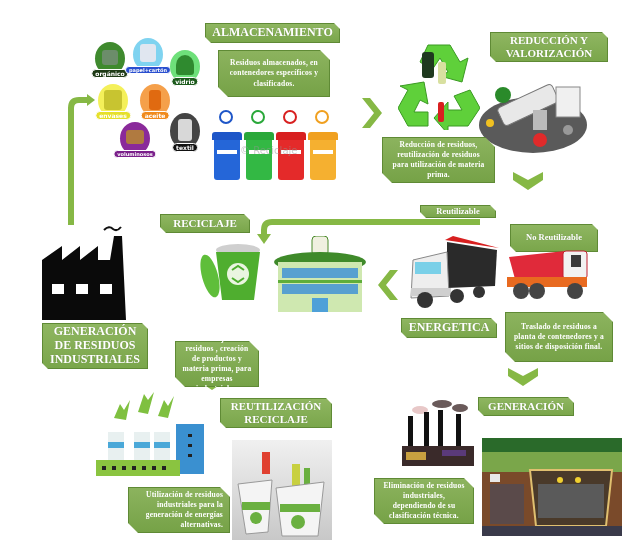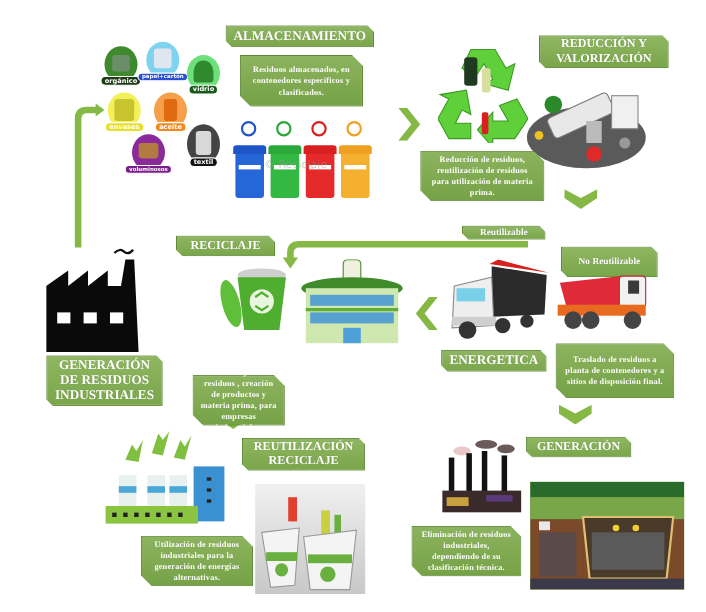--- a/index.html
+++ b/index.html
@@ -298,21 +298,21 @@
     <rect x="60" y="24" width="8" height="24" fill="#c8d040"></rect>
     <rect x="72" y="28" width="6" height="20" fill="#6ab040"></rect>
     <path d="M6 44 L40 40 L36 92 L14 94 Z" fill="#f4f4f4" stroke="#999"></path>
     <rect x="10" y="62" width="28" height="8" fill="#6ab040"></rect>
     <path d="M44 48 L92 42 L86 96 L50 96 Z" fill="#f4f4f4" stroke="#999"></path>
     <rect x="48" y="64" width="40" height="8" fill="#6ab040"></rect>
     <circle cx="24" cy="78" r="6" fill="#6ab040"></circle>
     <circle cx="66" cy="82" r="7" fill="#6ab040"></circle>
   </svg>
 </div>
-<div class="desc" style="left:128px;top:487px;width:102px;height:46px;">
+<div class="desc" style="left:128px;top:487px;width:102px;height:46px;text-align:right;">
   <span>Utilización de residuos industriales para la generación de energías alternativas.</span>
 </div>
 
 <svg class="abs" style="left:402px;top:396px;" width="72" height="70" viewBox="0 0 72 70">
   <ellipse cx="18" cy="14" rx="8" ry="4" fill="#e8c8c8"></ellipse>
   <ellipse cx="40" cy="8" rx="10" ry="4" fill="#6a5a5a"></ellipse>
   <ellipse cx="58" cy="12" rx="8" ry="4" fill="#6a5a5a"></ellipse>
   <rect x="6" y="20" width="5" height="42" fill="#111"></rect>
   <rect x="22" y="16" width="5" height="46" fill="#111"></rect>
   <rect x="36" y="14" width="5" height="48" fill="#111"></rect>

